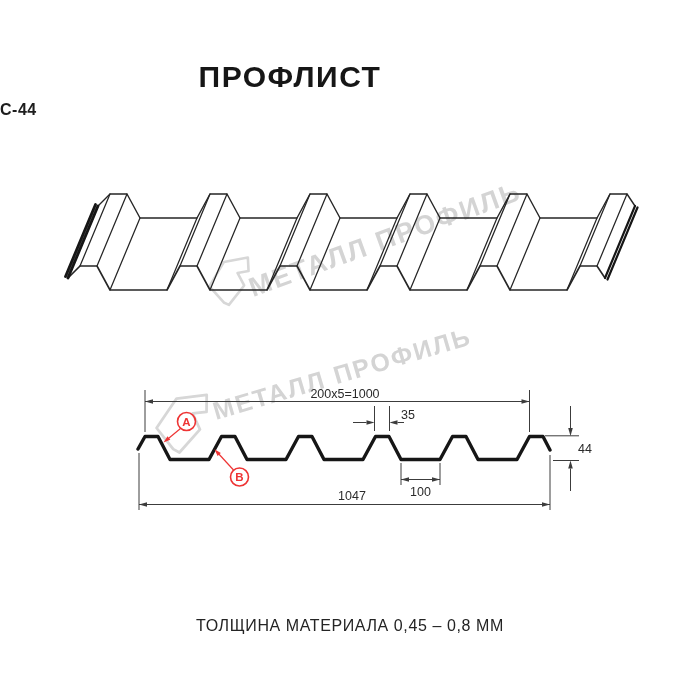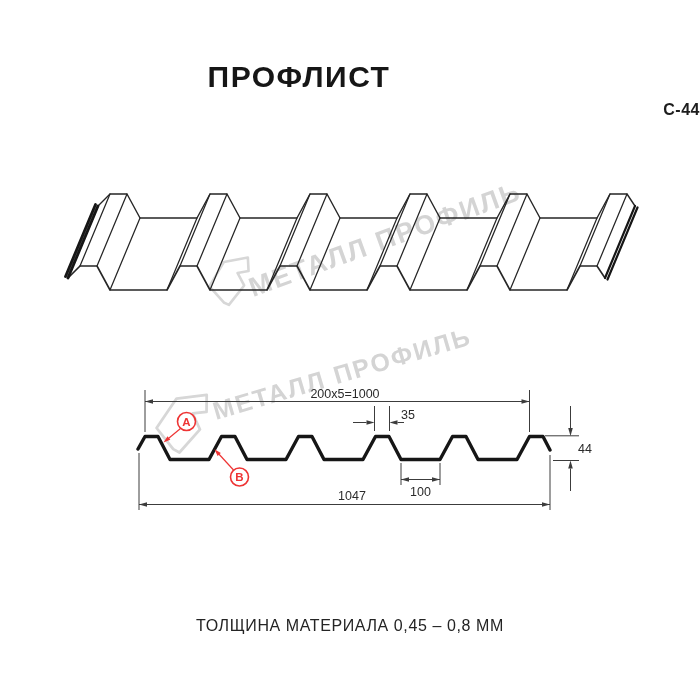--- a/index.html
+++ b/index.html
@@ -2,24 +2,24 @@
 <html><head>
 <meta charset="utf-8">
 <style>
   html,body{margin:0;padding:0;}
   body{
     width:700px;height:700px;position:relative;background:#ffffff;
     font-family:"Liberation Sans", sans-serif;overflow:hidden;
   }
   .title{
     position:absolute;left:0;top:60px;width:580px;text-align:center;
-    font-size:30px;font-weight:800;letter-spacing:1.5px;color:#161616;padding-left:9px;
+    font-size:30px;font-weight:800;letter-spacing:1.5px;color:#161616;
   }
   .subtitle{
-    position:absolute;left:0;top:101px;width:700px;text-align:right;
+    position:absolute;left:0;top:101px;width:700px;text-align:left;
     font-size:16px;font-weight:700;letter-spacing:0.5px;color:#1d1d1d;
   }
   .footer{
     position:absolute;left:0;top:617px;width:700px;text-align:center;
     font-size:16px;font-weight:400;letter-spacing:0.6px;color:#242424;
   }
   svg{position:absolute;left:0;top:0;}
   .wm-text{
     font-weight:700;letter-spacing:2px;
   }

